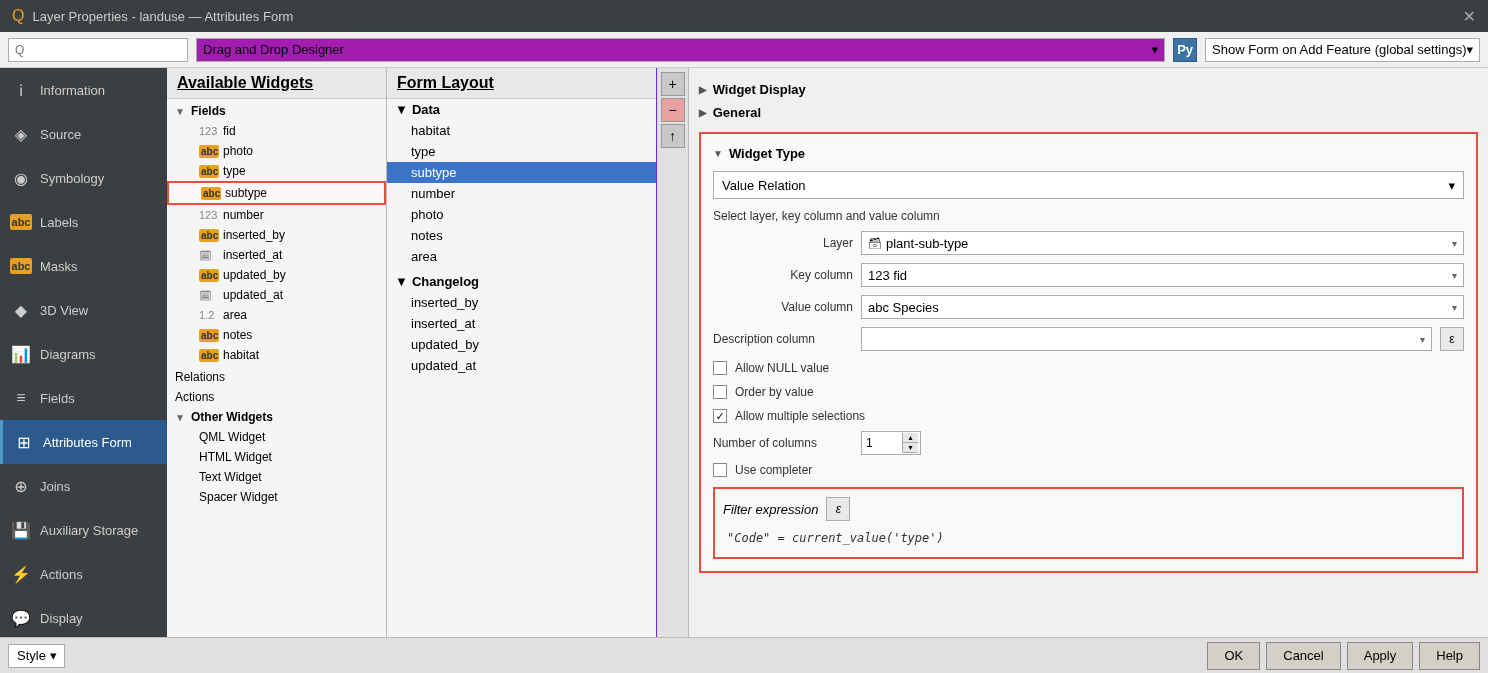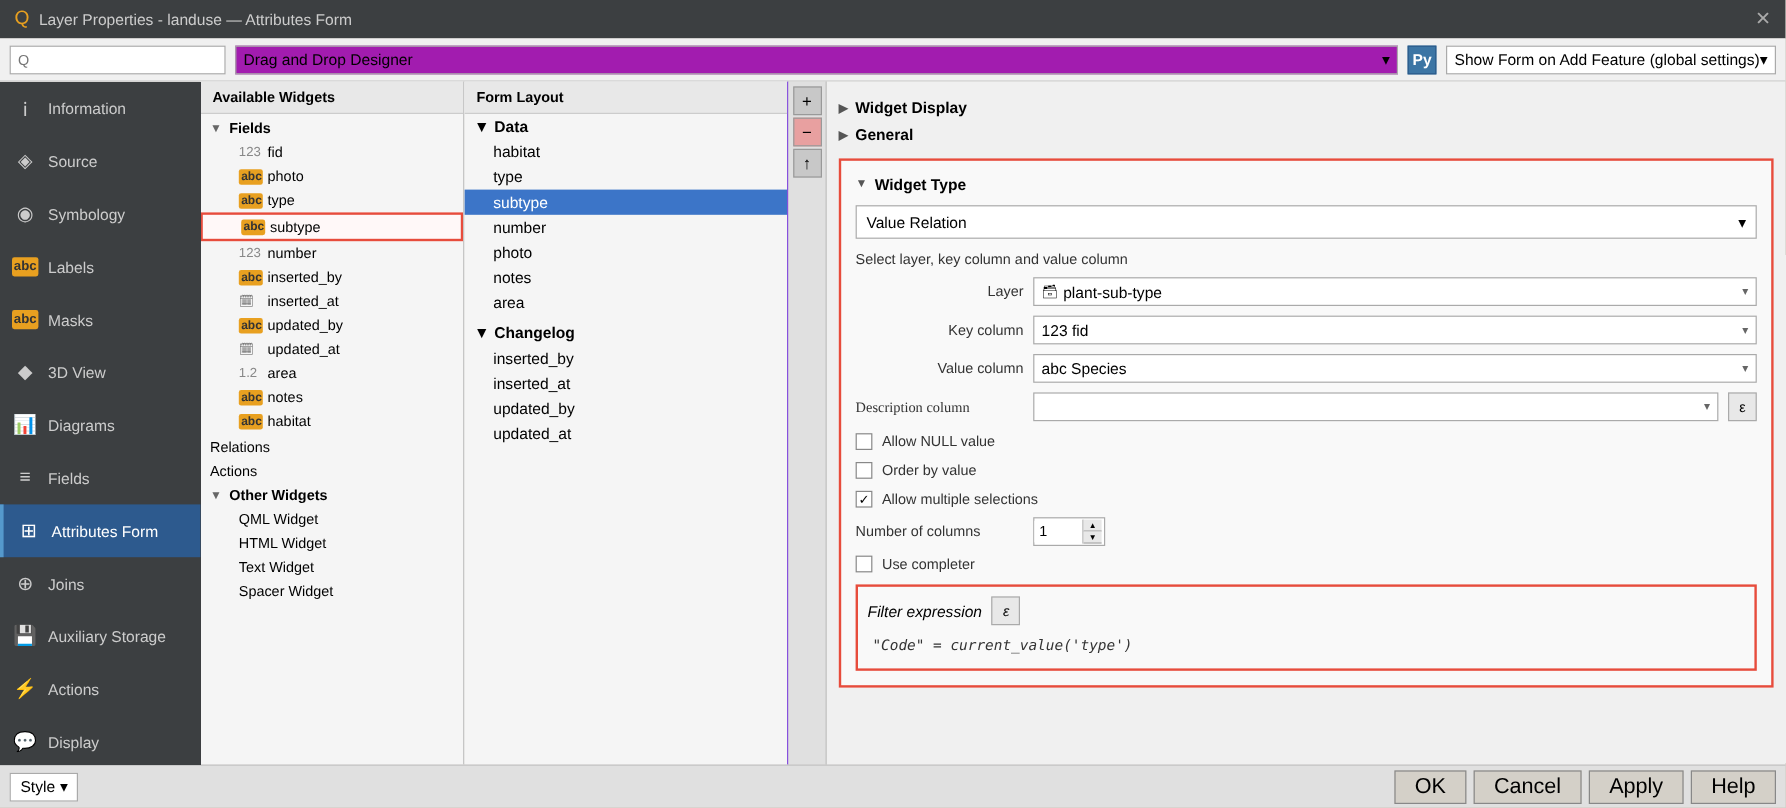--- a/index.html
+++ b/index.html
@@ -100,21 +100,22 @@
       background: #f5f5f5;
       border-right: 1px solid #bbb;
       overflow-y: auto;
       font-size: 12px;
     }
     .panel-header {
       padding: 6px 10px;
       font-weight: bold;
       background: #e8e8e8;
       border-bottom: 1px solid #ccc;
-      font-size: 12px;
+      font-size: 16px;
+      text-decoration: underline;
     }
     .tree-section { padding: 2px 0; }
     .tree-item { display: flex; align-items: center; padding: 3px 8px; cursor: pointer; gap: 4px; }
     .tree-expand { color: #666; font-size: 10px; width: 12px; }
     .tree-icon { font-size: 11px; color: #555; width: 20px; }
     .tree-label { font-size: 12px; }
     .tree-child { padding-left: 32px; align-items: center; }
 
     
     .form-layout {
@@ -211,21 +212,21 @@
       display: flex; align-items: center; justify-content: center;
       font-size: 11px;
     }
     .checkbox-box.checked { background: #fff; }
     .checkbox-label { font-size: 12px; color: #333; }
 
     .description-row {
       display: flex; align-items: center; gap: 8px;
       margin-bottom: 8px;
     }
-    .desc-label { width: 140px; color: #333; font-size: 12px; flex-shrink: 0; font-family: Liberation Serif, serif; }
+    .desc-label { width: 140px; color: #333; font-size: 12px; flex-shrink: 0; }
     .expr-btn {
       width: 24px; height: 24px;
       border: 1px solid #aaa;
       background: #e8e8e8;
       display: flex; align-items: center; justify-content: center;
       font-size: 12px; cursor: pointer;
     }
 
     .num-columns-row {
       display: flex; align-items: center; gap: 8px;
@@ -289,21 +290,21 @@
       background: #fff;
       padding: 0 8px;
       display: flex; align-items: center; gap: 4px;
       font-size: 12px; cursor: pointer;
     }
     .dialog-btn {
       height: 28px;
       border: 1px solid #888;
       background: #d4d0c8;
       padding: 0 16px;
-      font-size: 18px;
+      font-size: 13px;
       cursor: pointer;
     }
     .dialog-btn.apply { background: #d4d0c8; }
   </style>
 </head>
 <body>
 
 <div class="title-bar">
   <div class="title-bar-left">
     <span class="title-bar-icon">Q</span>

